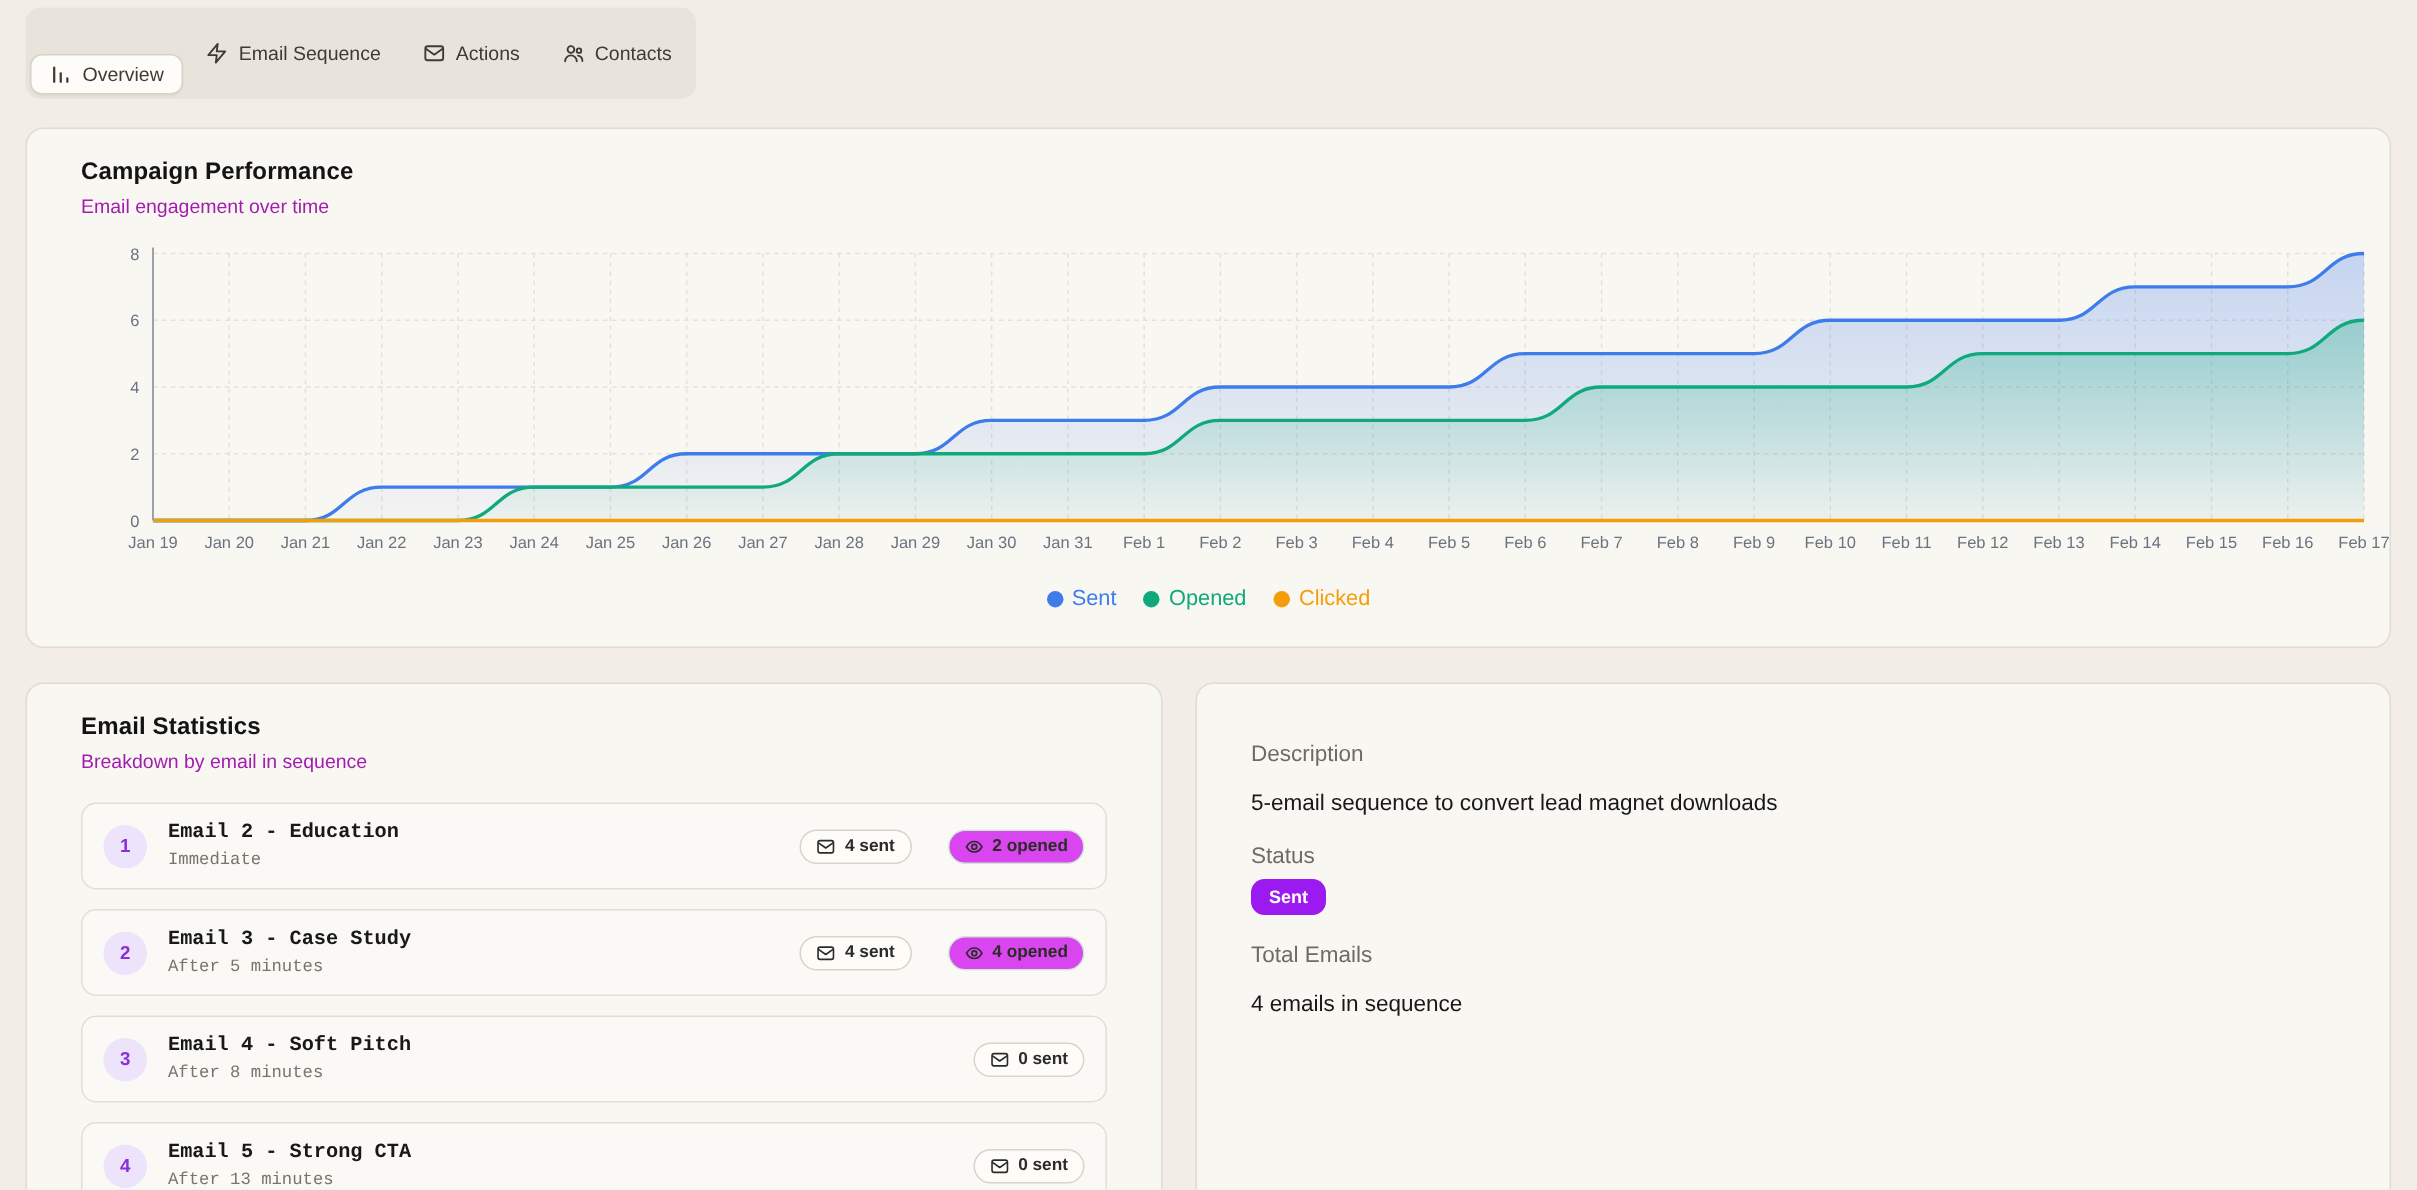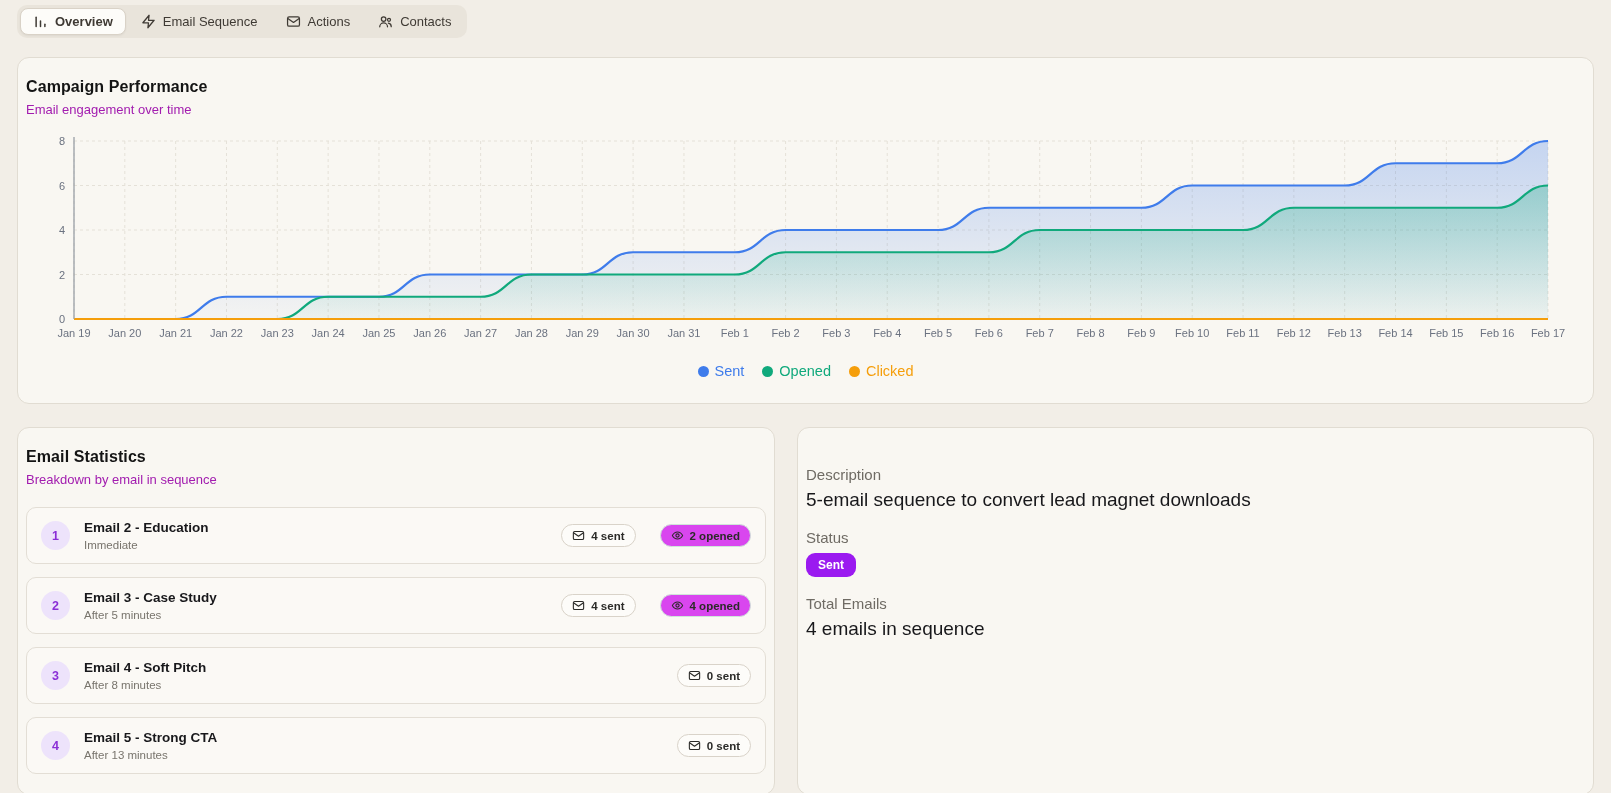--- a/index.html
+++ b/index.html
@@ -30,31 +30,32 @@
     font-family: inherit;
     font-size: 13px;
     font-weight: 500;
     color: #3f3a34;
     cursor: pointer;
   }
   .tab.active {
     background: #fdfcf9;
     border-color: #d9d2c7;
     box-shadow: 0 1px 2px rgba(0,0,0,.05);
-    font-weight: 700;
+    font-weight: 400;
+    margin-top: 28px;
   }
   .tab-icon { display: flex; align-items: center; }
   .tab-icon svg { stroke: #3f3a34; }
 
   
   .card {
     background: #f9f7f2;
     border: 1px solid #e1dcd2;
     border-radius: 12px;
-    padding: 20px 8px;
+    padding: 20px 36px;
   }
   .card-title { font-size: 16px; font-weight: 700; color: #141414; letter-spacing: .1px; }
   .card-subtitle { font-size: 13px; color: #a21caf; margin-top: 6px; }
 
   .perf-card { margin-top: 19px; }
   .chart-wrap { margin-top: 16px; }
   .chart-wrap svg { display: block; overflow: visible; }
 
   .legend { display: flex; justify-content: center; align-items: center; gap: 18px; margin-top: 18px; margin-bottom: 4px; }
   .legend-item { display: flex; align-items: center; gap: 6px; font-size: 14.5px; }
@@ -71,38 +72,38 @@
     border-radius: 10px;
     padding: 12px 14px;
     min-height: 53px;
   }
   .email-num {
     width: 29px; height: 29px; border-radius: 50%;
     background: #ede3fb; color: #8b2fd6;
     display: flex; align-items: center; justify-content: center;
     font-size: 12.5px; font-weight: 700; flex: 0 0 auto;
   }
-  .email-text { flex: 1 1 auto; min-width: 0; }
+  .email-text { flex: 1 1 auto; min-width: 0; font-family: Liberation Mono, monospace; }
   .email-title { font-size: 13.5px; font-weight: 600; color: #18181b; }
   .email-timing { font-size: 11.5px; color: #78746c; margin-top: 4px; }
   .email-badges { display: flex; gap: 24px; flex: 0 0 auto; }
   .pill {
     display: flex; align-items: center; gap: 6px;
     border: 1px solid #d9d3c9; background: #fdfcf9;
     border-radius: 999px; padding: 4px 10px;
     font-size: 11.5px; font-weight: 600; color: #2b2b28;
     white-space: nowrap;
   }
   .pill.opened { background: #d946ef; border-color: #cfe6d9; }
   .pill svg { stroke: #2b2b28; }
 
   
   .detail-section { margin-top: 18px; }
   .detail-label { font-size: 15px; color: #6f6b64; }
-  .detail-value { font-size: 19px; color: #18181b; margin-top: 6px; }
+  .detail-value { font-size: 15px; color: #18181b; margin-top: 16px; }
   .status-badge {
     display: inline-block; margin-top: 7px;
     color: #fff; font-size: 12px; font-weight: 700;
     padding: 5px 12px; border-radius: 9px;
   }
   .details-body { margin-top: 6px; }
 </style>
 </head>
 <body>
 

